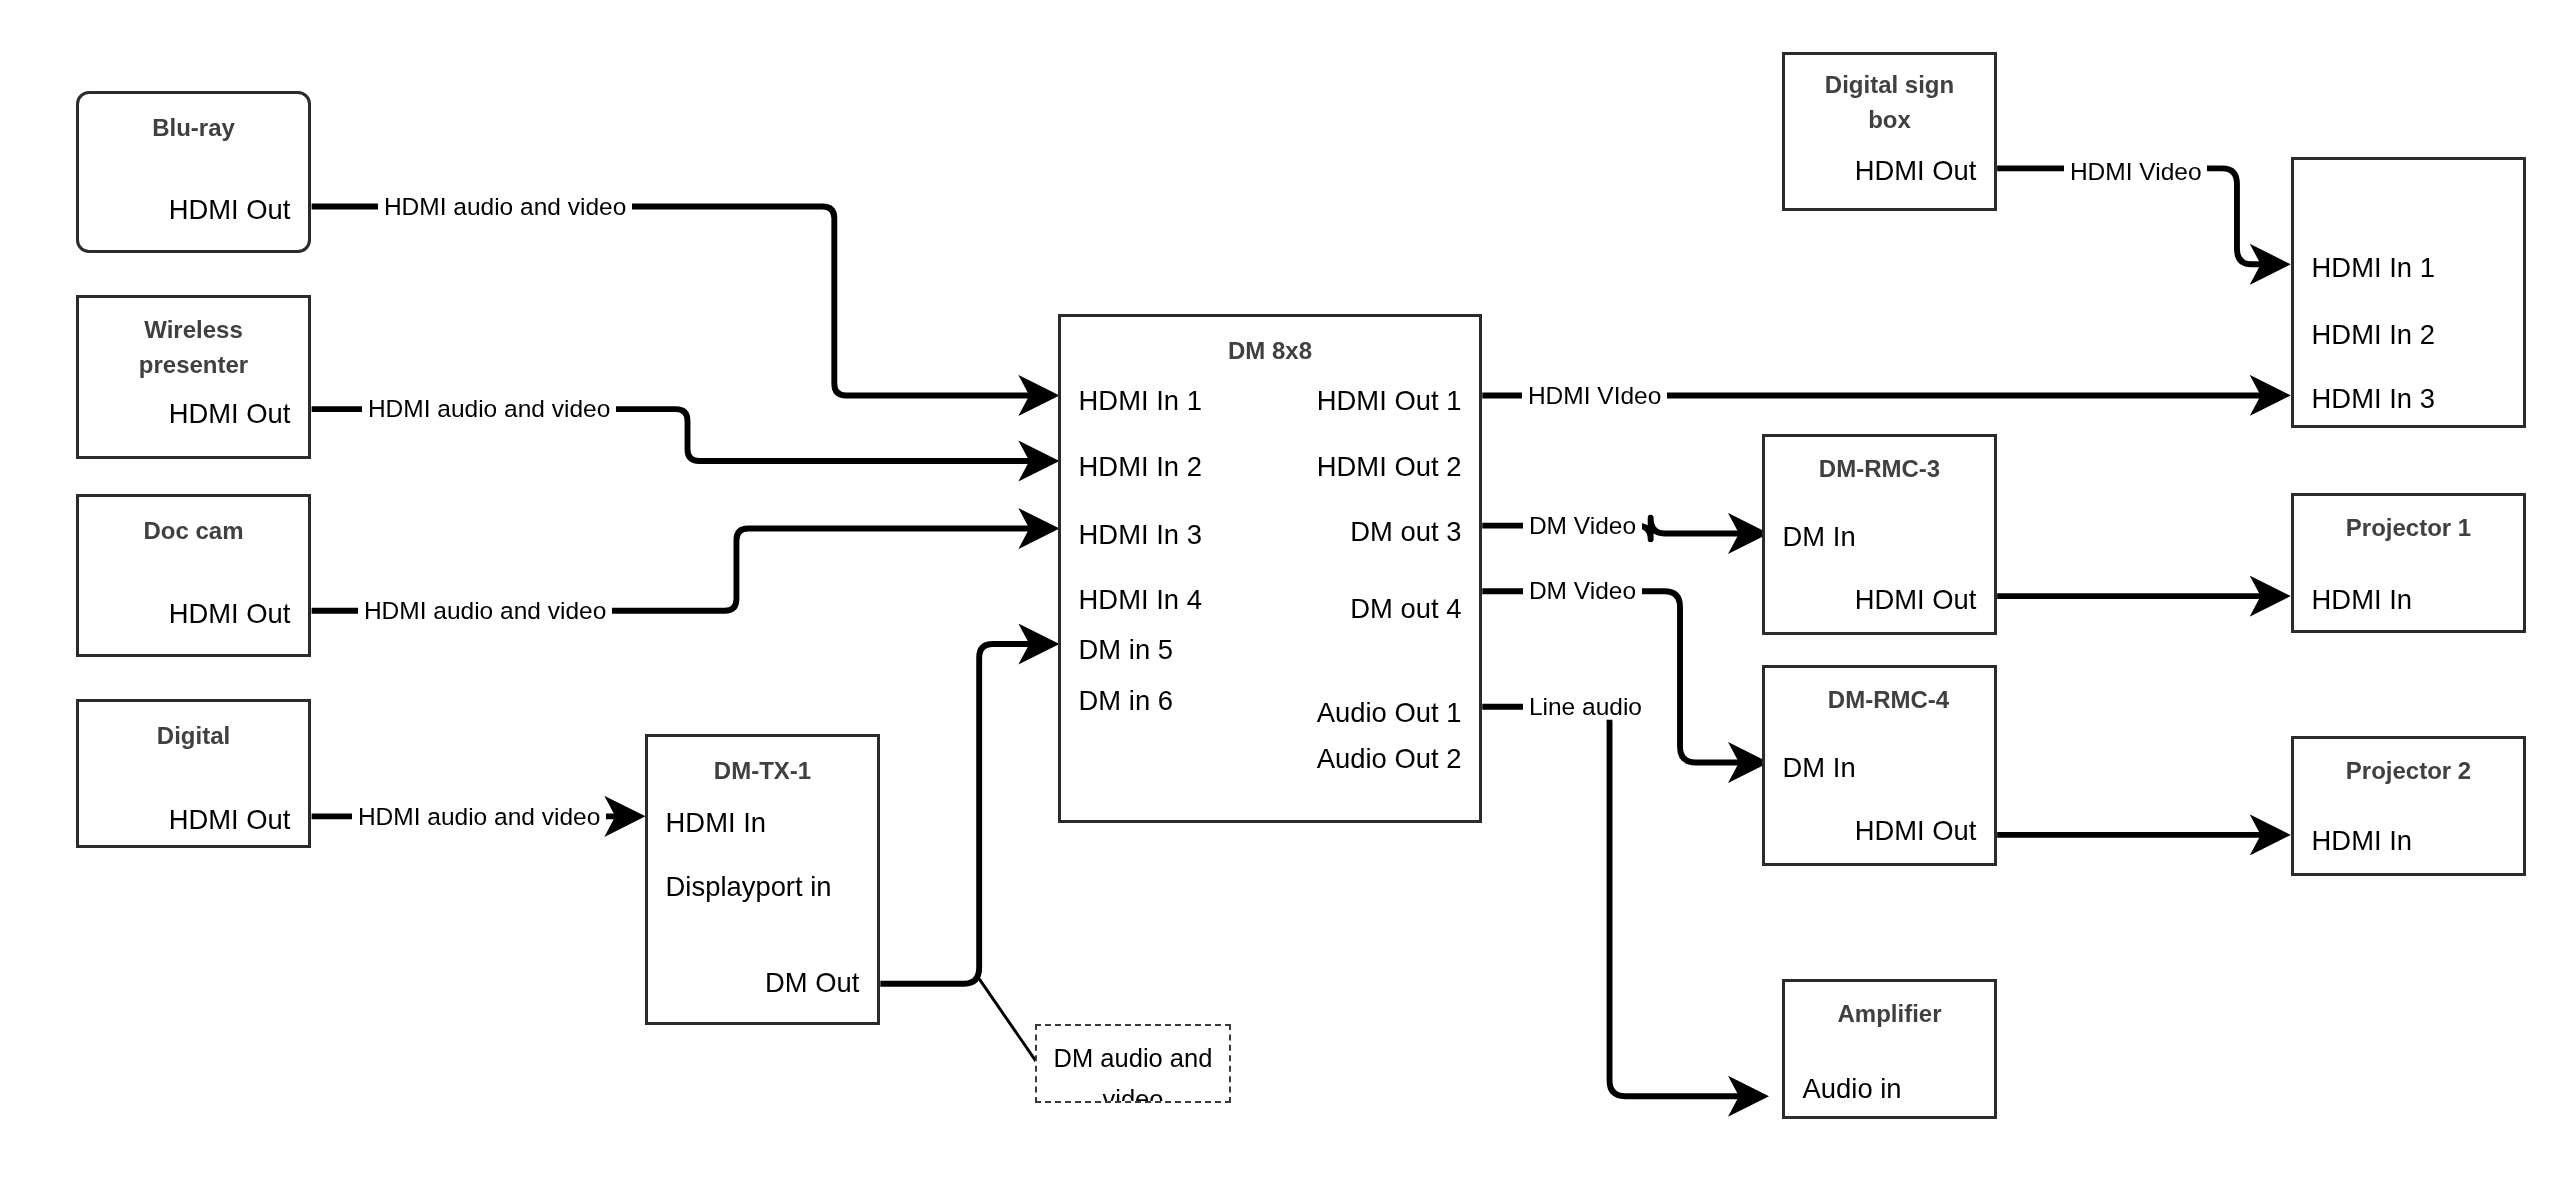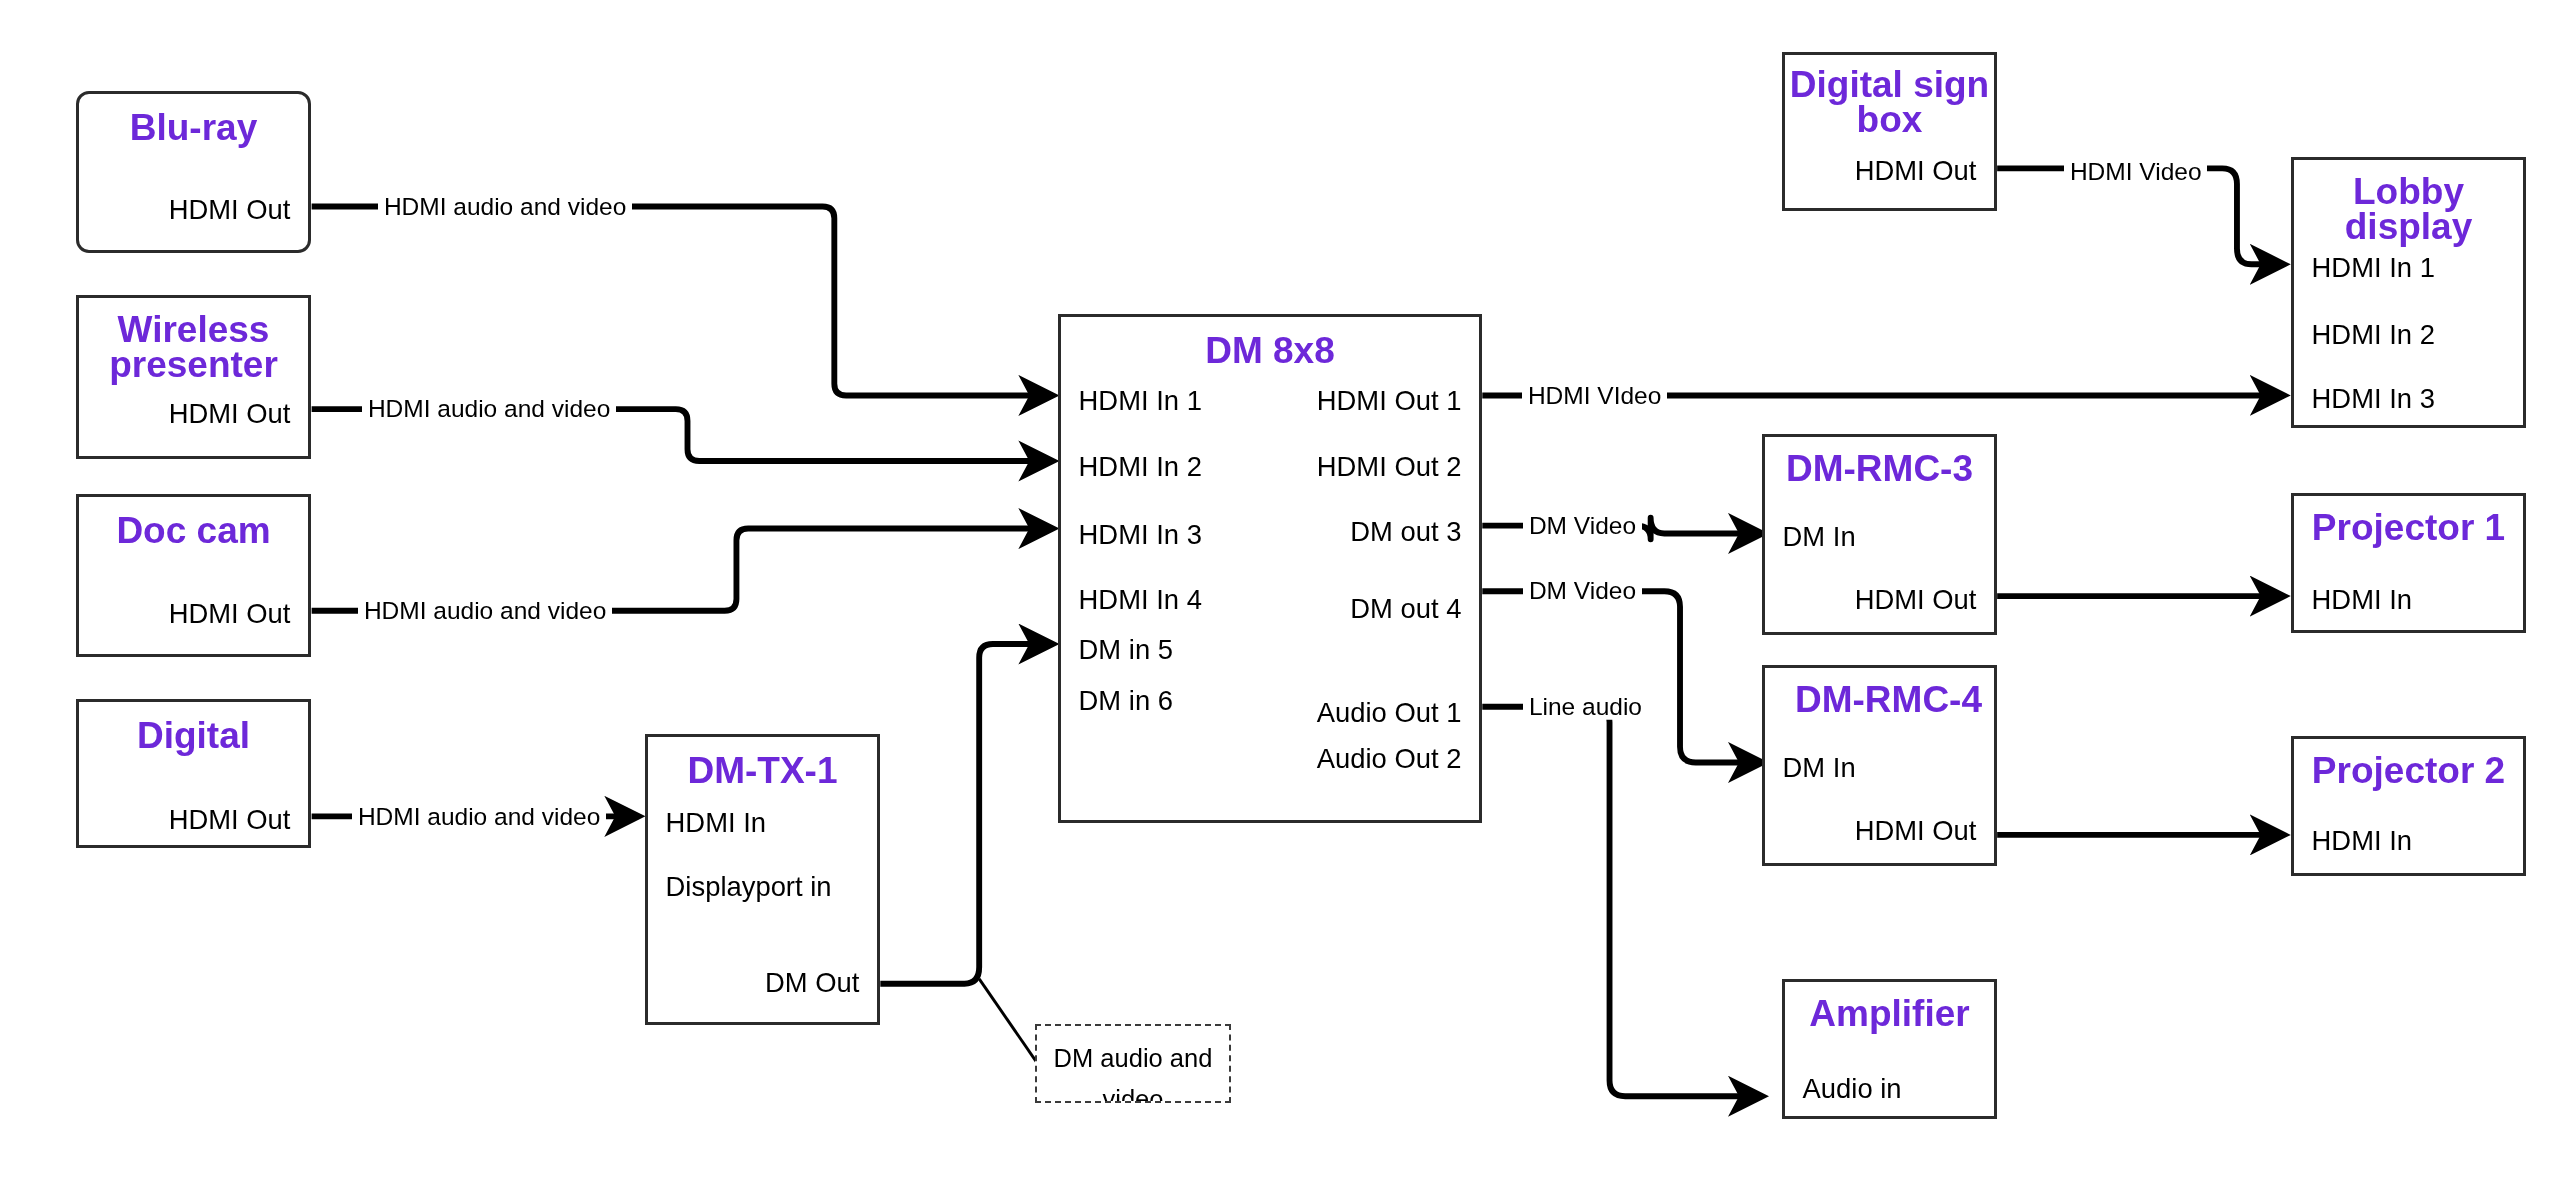--- a/index.html
+++ b/index.html
@@ -32,22 +32,22 @@
   }
   .node.dashed {
     border: 2px dashed #3a3a3a;
   }
   .node-title {
     position: absolute;
     left: 0;
     width: 100%;
     text-align: center;
     font-weight: bold;
-    font-size: 37px;
-    color: #6d28d9;
+    font-size: 24px;
+    color: #404040;
     line-height: 35px;
     white-space: pre-line;
   }
   .port {
     position: absolute;
     font-size: 27.4px;
     color: #000;
     line-height: 27.4px;
     white-space: nowrap;
   }
@@ -173,22 +173,20 @@
     <div class="port right" style="top:428px;">Audio Out 2</div>
   </div>
 
   <div class="node" style="left:1782px; top:52px; width:215px; height:159px;">
     <div class="node-title" style="top:11.7px;">Digital sign
 box</div>
     <div class="port right" style="top:102px;">HDMI Out</div>
   </div>
 
   <div class="node" style="left:2291px; top:157px; width:235px; height:271px;">
-    <div class="node-title" style="top:13.7px;">Lobby
-display</div>
     <div class="port left" style="top:94px;">HDMI In 1</div>
     <div class="port left" style="top:161px;">HDMI In 2</div>
     <div class="port left" style="top:225px;">HDMI In 3</div>
   </div>
 
   <div class="node" style="left:1762px; top:434px; width:235px; height:201px;">
     <div class="node-title" style="top:13.7px;">DM-RMC-3</div>
     <div class="port left" style="top:86px;">DM In</div>
     <div class="port right" style="top:149px;">HDMI Out</div>
   </div>

